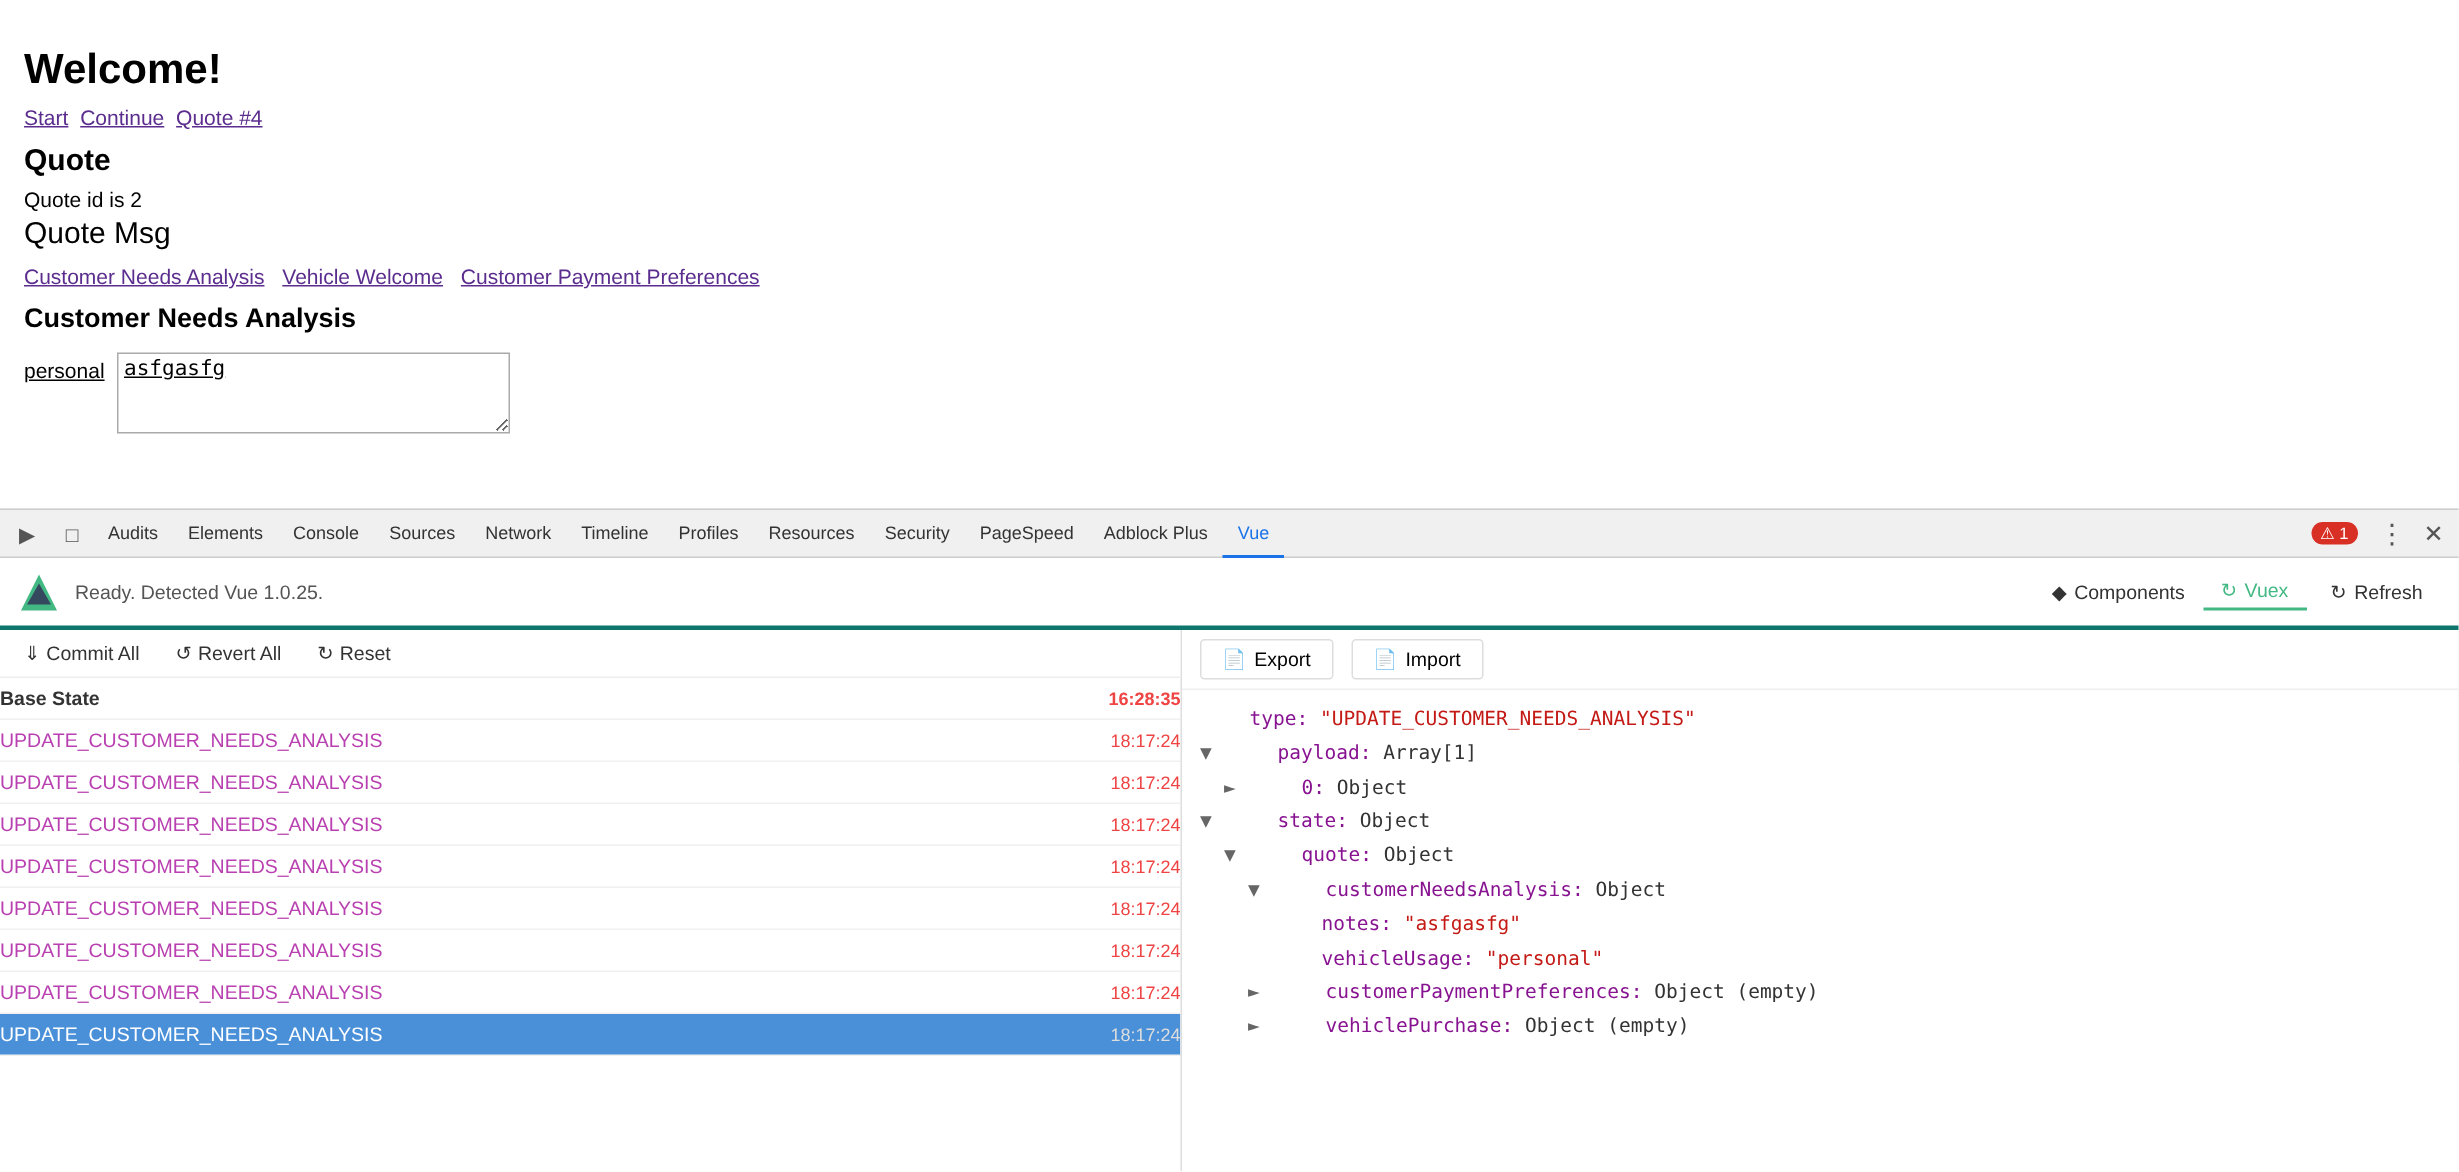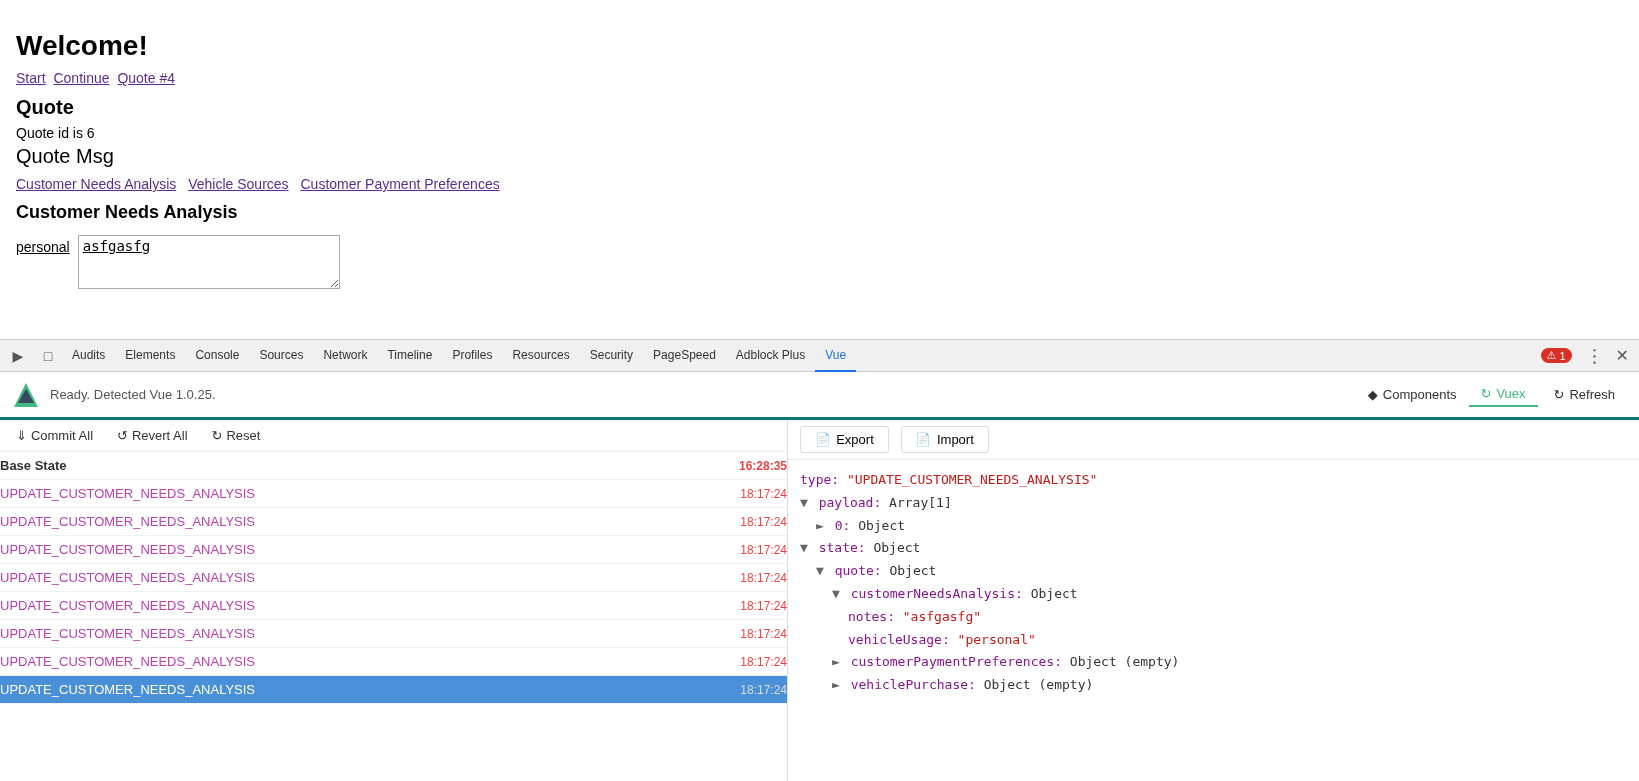--- a/index.html
+++ b/index.html
@@ -187,44 +187,44 @@
     }
 
     .state-tree {
       flex: 1;
       overflow-y: auto;
       padding: 8px 12px;
       font-size: 13px;
       font-family: 'Consolas', 'Monaco', monospace;
     }
     .tree-line { margin: 2px 0; line-height: 1.6; }
-    .tree-key { color: #881391; }
+    .tree-key { color: #881391; margin-left: 33px; }
     .tree-string { color: #c41a16; }
     .tree-plain { color: #333; }
     .tree-indent-1 { padding-left: 16px; }
     .tree-indent-2 { padding-left: 32px; }
     .tree-indent-3 { padding-left: 48px; }
     .tree-triangle { color: #666; cursor: pointer; margin-right: 3px; }
   </style>
 </head>
 <body>
 
 <div id="main-content">
   <h1>Welcome!</h1>
   <div class="breadcrumb-links">
     <a href="#">Start</a>
     <a href="#">Continue</a>
     <a href="#">Quote #4</a>
   </div>
   <h2>Quote</h2>
-  <div class="quote-id">Quote id is 6</div>
+  <div class="quote-id">Quote id is 2</div>
   <div class="quote-msg">Quote Msg</div>
   <div class="page-links">
     <a href="#">Customer Needs Analysis</a>
-    <a href="#">Vehicle Sources</a>
+    <a href="#">Vehicle Welcome</a>
     <a href="#">Customer Payment Preferences</a>
   </div>
   <h3>Customer Needs Analysis</h3>
   <div class="form-row">
     <span class="form-label">personal</span>
     <textarea class="form-textarea" rows="3" cols="28" style="">asfgasfg</textarea>
   </div>
 </div>
 
 <div id="devtools">

